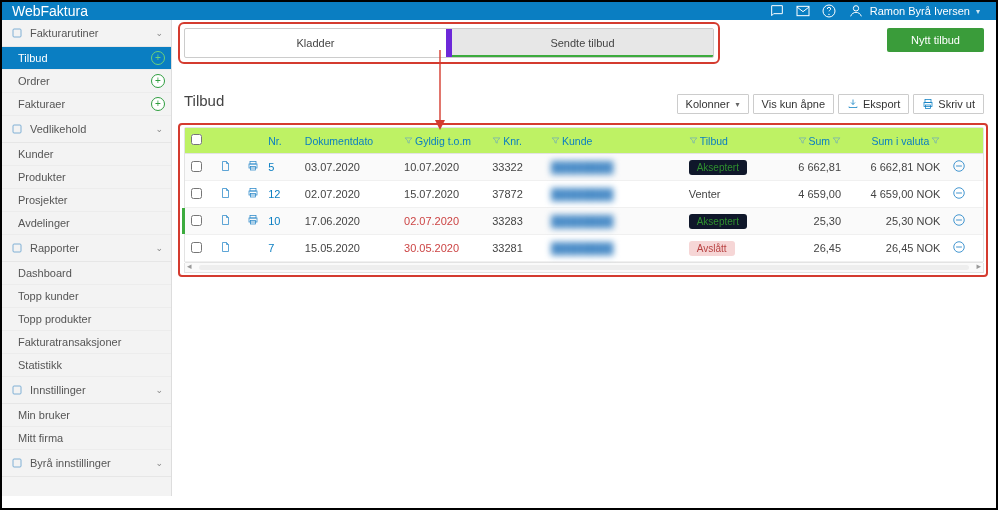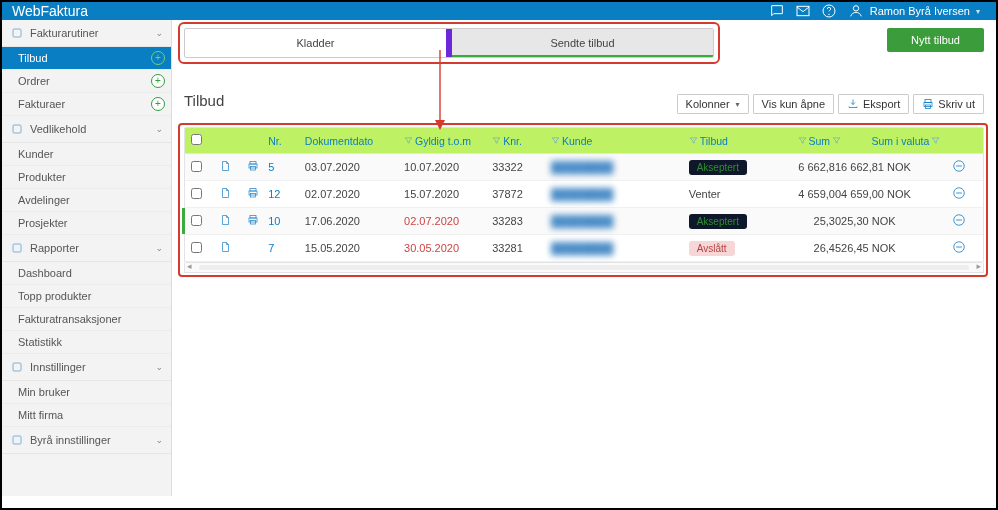--- a/index.html
+++ b/index.html
@@ -53,21 +53,21 @@
 .col-chk{width:24px;}
 .col-doc{width:26px; text-align:center;}
 .col-prn{width:34px; text-align:center;}
 .col-nr{width:40px;}
 .col-date{width:108px;}
 .col-valid{width:96px;}
 .col-knr{width:64px;}
 .col-kunde{width:150px;}
 .col-status{width:82px;}
 .col-sum{width:84px; text-align:right;}
-.col-sumv{width:108px; text-align:left;}
+.col-sumv{width:108px; text-align:right;}
 .col-act{width:40px; text-align:center;}
 .grid-head .th{display:flex;align-items:center;gap:2px;cursor:pointer;}
 .grid-head .filter-icon,.grid-head .sort-icon{color:#5c9ccc;}
 .grid-head .sort-icon svg,.grid-head .filter-icon svg{stroke:#5c9ccc;fill:none;stroke-width:1.5;}
 input[type=checkbox]{width:11px;height:11px;cursor:pointer;}
 .doc-icon svg{stroke:#2a88c9;fill:none;stroke-width:1.5;}
 .prn-icon svg{stroke:#2a88c9;fill:none;stroke-width:1.5;}
 .link{color:#0a7ec2;cursor:pointer;}
 .badge{display:inline-block;padding:2px 8px;border-radius:3px;font-size:10px;}
 .badge.acc{background:#0f172a;color:#2f8f2f;}
@@ -152,36 +152,39 @@
           <span>Vedlikehold</span>
           <span class="chev">⌄</span>
         </div>
         <div class="sb-item">
           <span>Kunder</span>
         </div>
         <div class="sb-item">
           <span>Produkter</span>
         </div>
         <div class="sb-item">
+          <span>Prosjekter</span>
+        </div>
+        <div class="sb-item">
           <span>Avdelinger</span>
-        </div>
-        <div class="sb-item">
-          <span>Prosjekter</span>
         </div>
         <div class="sb-section">
           <span class="sb-icon">
             <svg width="12" height="12" viewBox="0 0 24 24">
               <rect x="4" y="4" width="16" height="16" rx="2"></rect>
             </svg>
           </span>
           <span>Rapporter</span>
           <span class="chev">⌄</span>
         </div>
         <div class="sb-item">
           <span>Dashboard</span>
+        </div>
+        <div class="sb-item">
+          <span>Topp kunder</span>
         </div>
         <div class="sb-item">
           <span>Topp produkter</span>
         </div>
         <div class="sb-item">
           <span>Fakturatransaksjoner</span>
         </div>
         <div class="sb-item">
           <span>Statistikk</span>
         </div>

